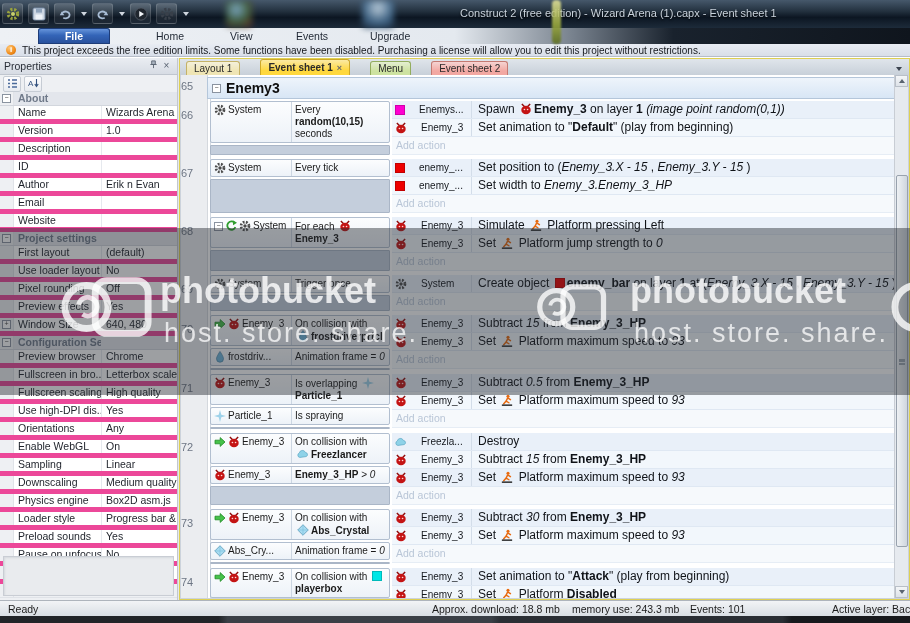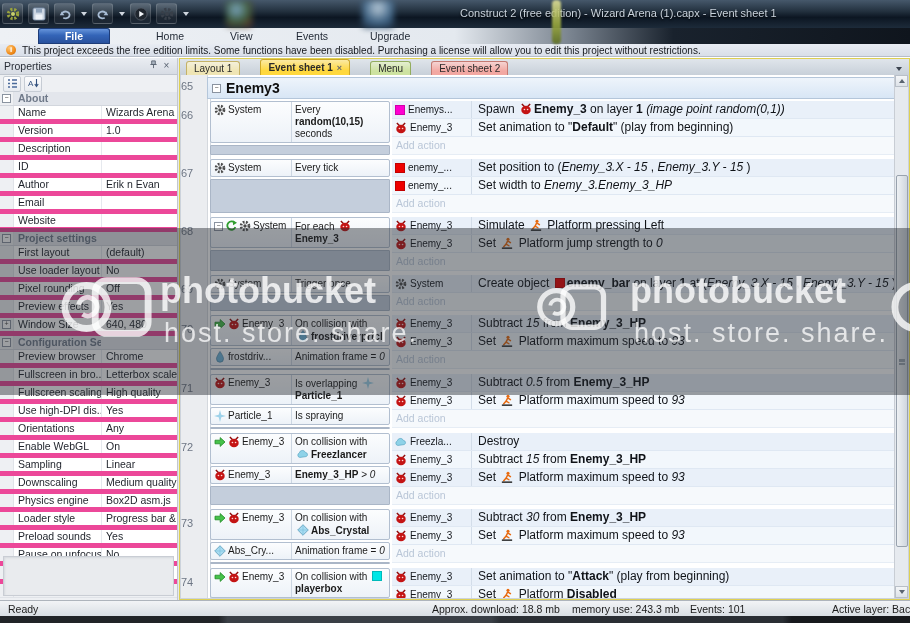--- a/index.html
+++ b/index.html
@@ -100,21 +100,21 @@
     border-radius:2px;margin-bottom:2px}
   .cobj{width:76px;flex:0 0 auto;display:flex;align-items:flex-start;gap:2px;
     padding:2px 1px 2px 3px;border-right:1px solid #ccd6e2;font-size:10px;color:#1a1a1a;
     white-space:nowrap;overflow:hidden}
   .cobj .nm{overflow:hidden}
   .ctext{flex:1;padding:2px 3px;font-size:10px;line-height:12px;color:#1a1a1a}
   .cfill{flex:1;min-height:0;background:#c4cedc;border:1px solid #aab6c7;border-radius:1px}
   .acts{flex:1;display:flex;flex-direction:column}
   .act{display:flex;height:17px;line-height:16px;border-bottom:1px solid #dfe8f3;overflow:hidden}
   .act.odd{background:#e9f0f9}.act.even{background:#f2f7fc}
-  .aobj{width:76px;flex:0 0 auto;display:flex;align-items:center;gap:3px;padding-left:3px;
+  .aobj{width:76px;flex:0 0 auto;display:flex;align-items:center;gap:14px;padding-left:3px;
     border-right:1px solid #d3dde9;font-size:10px;color:#15181d;white-space:nowrap;overflow:hidden}
   .atext{flex:1;padding-left:6px;font-size:12px;color:#101318;white-space:nowrap;overflow:hidden}
   .addact{height:17px;line-height:16px;background:#f6f9fc;color:#b9c6d7;font-size:10.5px;
     padding-left:4px;border-bottom:1px solid #e6edf5}
   .ic{display:inline-block;width:12px;height:12px;vertical-align:-2px;flex:0 0 auto}
   .ic svg{width:12px;height:12px;display:block}
   .icsq{display:inline-block;width:10px;height:10px;vertical-align:-1px;flex:0 0 auto;
     border:1px solid #00000030;box-sizing:border-box}
   .atext .ic,.ctext .ic{margin:0 2px}.atext .icsq,.ctext .icsq{margin:0 2px}
   

